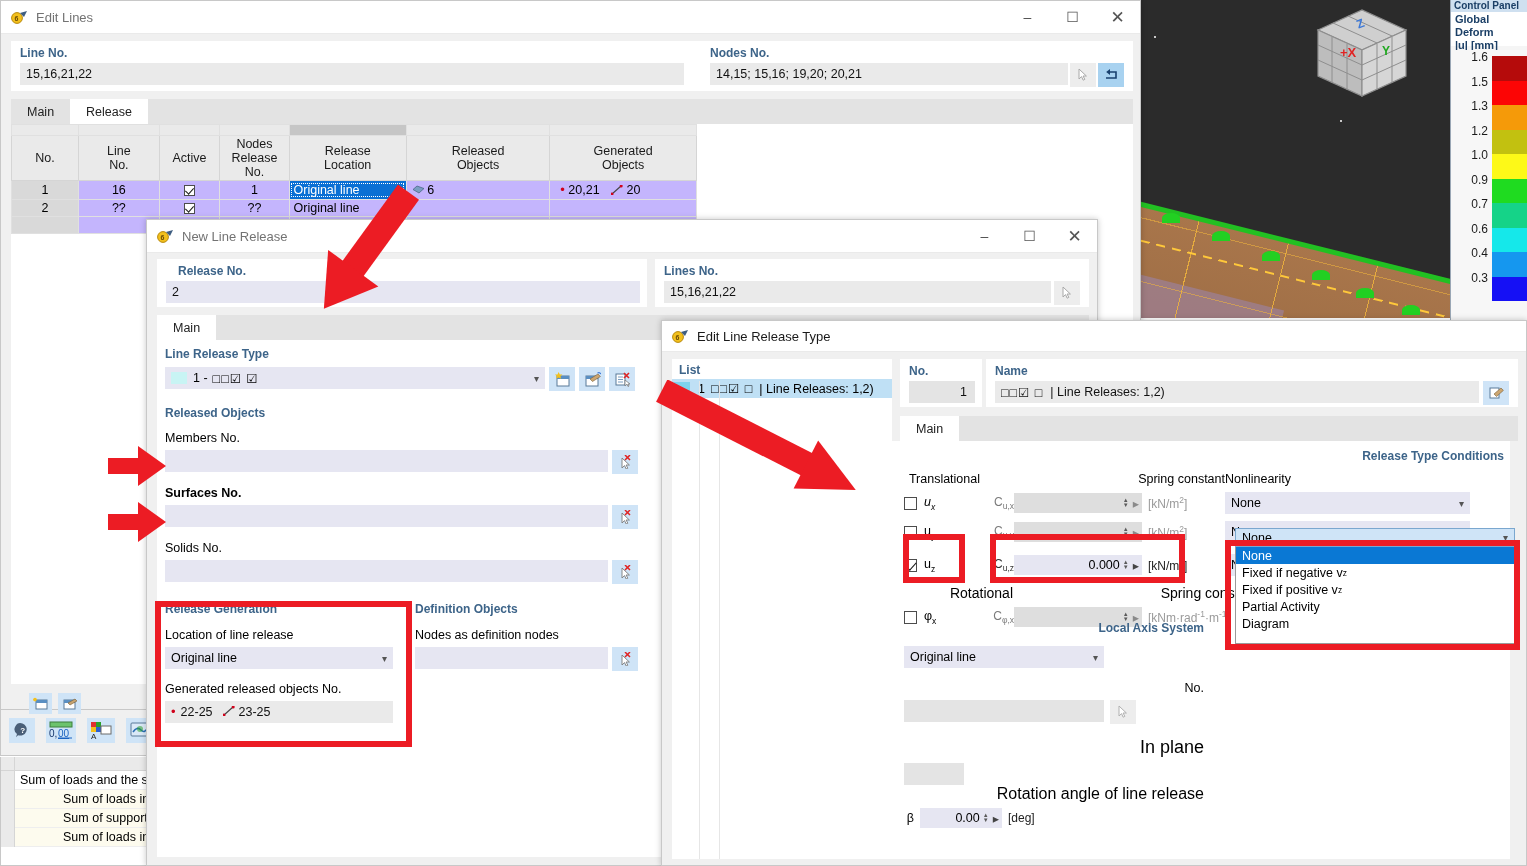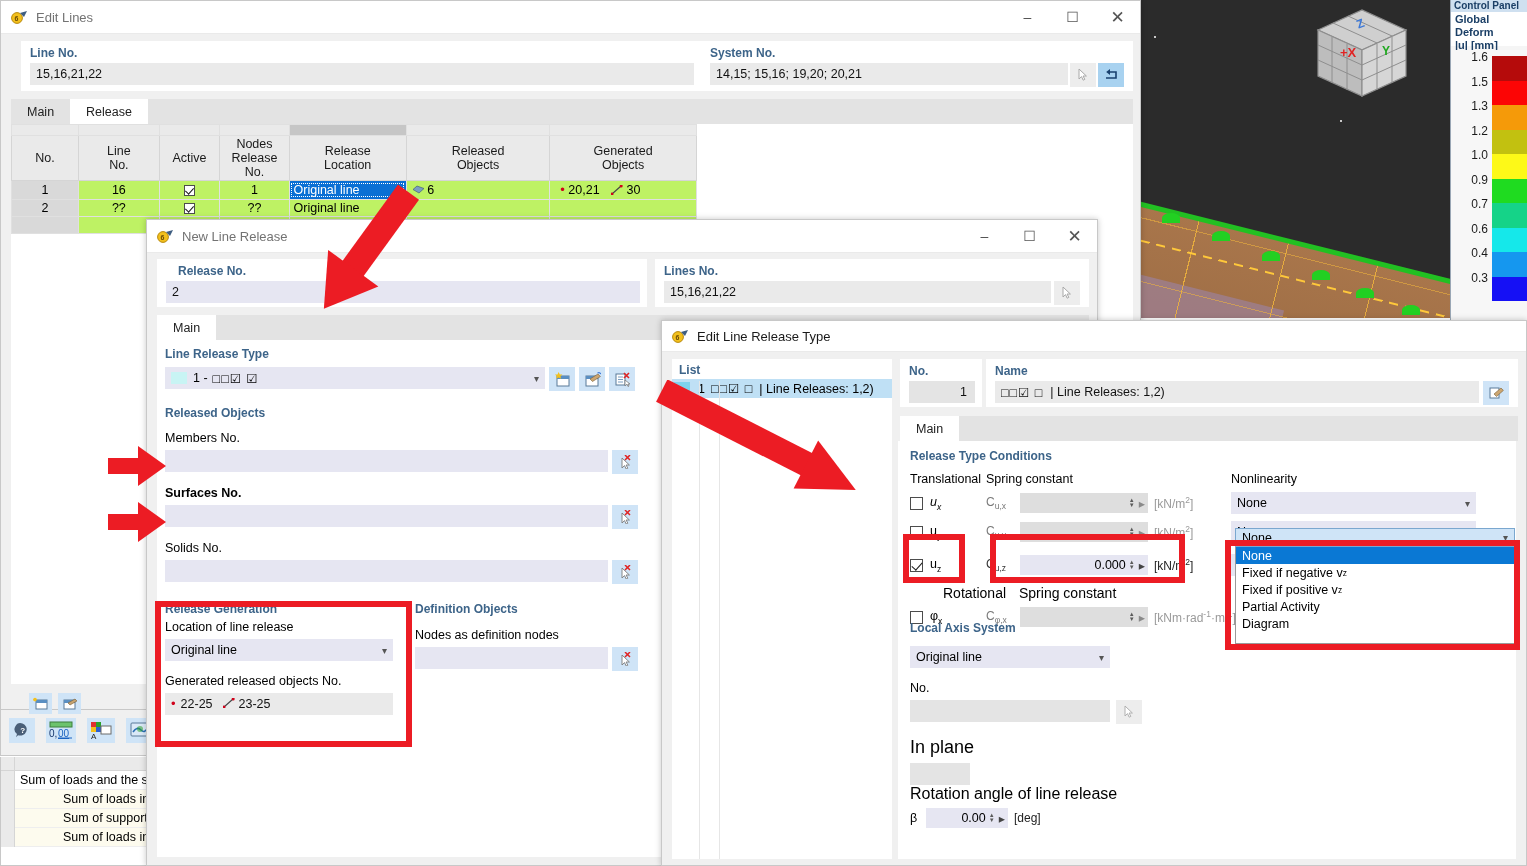--- a/index.html
+++ b/index.html
@@ -97,21 +97,21 @@
   
   .tabstrip { background:#e3e3e3; height:25px; display:flex; align-items:flex-end; }
   .tab { height:25px; padding:0 16px; display:flex; align-items:center; font-size:12.5px;
          background:#e3e3e3; color:#222; }
   .tab.active { background:#fff; }
 
   
   table.grid { border-collapse:collapse; width:100%; font-size:12.5px; }
   table.grid th { background:#eaeaea; border:1px solid #d5d5d5; font-weight:normal;
                   color:#1a1a1a; height:38px; line-height:14px; }
-  table.grid td { border:1px solid #e0e0e0; height:17px; text-align:center; background:#bef264; }
+  table.grid td { border:1px solid #e0e0e0; height:17px; text-align:center; background:#c4b5fd; }
   .rowhdr { background:#d9d9d9 !important; }
   .cellsel { background:#0a6fd4 !important; color:#fff; outline:1px dotted #fff; outline-offset:-3px; }
 
   
   .cb { width:13px; height:13px; border:1px solid #4c4c4c; background:#fff; display:inline-block;
         position:relative; vertical-align:middle; }
   .cb.chk::after { content:""; position:absolute; left:3px; top:0px; width:5px; height:9px;
         border:solid #1a1a1a; border-width:0 1.6px 1.6px 0; transform:rotate(42deg); }
   .cb.sm { width:11px; height:11px; }
   .cb.sm.chk::after { left:2px; top:0px; width:4px; height:7px; border-width:0 1.4px 1.4px 0; }
@@ -233,27 +233,27 @@
         </svg>
       </span>
       <span class="tt">Edit Lines</span>
       <span class="wbtns">
         <span class="wbtn">–</span>
         <span class="wbtn">☐</span>
         <span class="wbtn cl">✕</span>
       </span>
     </div>
 
-    <div class="card" style="position:absolute; left:20px; top:40px; width:822px; height:50px;">
+    <div class="card" style="position:absolute; left:10px; top:40px; width:822px; height:50px;">
       <div class="grp-label" style="padding:4px 0 3px 8px;">Line No.</div>
       <div class="inp" style="margin:0 8px; width:664px;">15,16,21,22</div>
     </div>
 
     <div class="card" style="position:absolute; left:700px; top:40px; width:432px; height:50px;">
-      <div class="grp-label" style="padding:4px 0 3px 8px;">System No.</div>
+      <div class="grp-label" style="padding:4px 0 3px 8px;">Nodes No.</div>
       <div style="display:flex; margin:0 8px; gap:2px;">
         <div class="inp" style="width:360px;">14,15; 15,16; 19,20; 20,21</div>
         <div class="btnsq dis">
           <svg width="14" height="14" viewBox="0 0 14 14">
               <path d="M3 1 L3 11 L5.5 8.6 L7.2 12.2 L8.8 11.4 L7.1 8 L10.4 8 Z" fill="#fff" stroke="#a8a8a8" stroke-width="1"></path>
             </svg>
         </div>
         <div class="btnsq blue">
           <svg width="16" height="14" viewBox="0 0 16 14">
               <path d="M3 10 L13 10 L13 4 L6 4" fill="none" stroke="#18406e" stroke-width="1.6"></path>
@@ -322,21 +322,21 @@
             <td style="text-align:left;padding-left:10px;">
               <span style="color:#d0021b;font-size:13px;">•</span>
               <span>20,21</span>
               <span style="display:inline-block;margin-left:8px;vertical-align:middle;">
                 <svg width="12" height="10" viewBox="0 0 12 10">
                       <line x1="1" y1="9" x2="10" y2="1" stroke="#444" stroke-width="1.2"></line>
                       <circle cx="10.2" cy="1" r="1.5" fill="#d0021b"></circle>
                       <circle cx="1" cy="9" r="1.5" fill="#d0021b"></circle>
                     </svg>
               </span>
-              <span>30</span>
+              <span>20</span>
             </td>
           </tr>
           <tr style="height:17px;">
             <td class="rowhdr">2</td>
             <td>??</td>
             <td><span class="cb sm chk"></span></td>
             <td>??</td>
             <td style="text-align:left;padding-left:4px;">Original line</td>
             <td></td>
             <td></td>
@@ -550,21 +550,21 @@
             </div>
           </div>
         </div>
       </div>
 
       <div style="position:absolute; left:8px; top:474px; width:250px; height:0px;"></div>
       <div style="position:absolute; left:8px; top:478px; width:248px; height:1px;"></div>
 
       <div style="position:absolute; left:8px; top:262px; width:243px; height:190px; background:#fff;">
         <div class="grp-label">Release Generation</div>
-        <div style="font-size:12.5px;margin-top:4px;">Location of line release</div>
+        <div style="font-size:12.5px;margin-top:12px;">Location of line release</div>
         <div class="combo" style="width:228px;margin-top:5px;">
           <span>Original line</span>
           <span class="caret">▾</span>
         </div>
         <div style="font-size:12.5px;margin-top:13px;">Generated released objects No.</div>
         <div class="inp" style="width:228px;margin-top:5px;">
           <span style="color:#d0021b;font-size:13px;line-height:0;">•</span>
           <span style="margin-left:5px;">22-25</span>
           <span style="display:inline-block;margin-left:10px;vertical-align:middle;">
             <svg width="12" height="10" viewBox="0 0 12 10">
@@ -639,21 +639,21 @@
               <path d="M5 8 L12 2 L14.4 4.4 L7.5 10.5 Z" fill="#cda670" stroke="#7a6038" stroke-width=".6"></path>
             </svg>
         </div>
       </div>
     </div>
 
     <div class="tabstrip" style="position:absolute; left:238px; top:95px; width:618px;">
       <div class="tab active">Main</div>
     </div>
 
-    <div style="position:absolute; left:236px; top:120px; width:618px; height:418px; background:#fff;">
+    <div style="position:absolute; left:230px; top:120px; width:618px; height:418px; background:#fff;text-align:right;">
 
       <div style="position:absolute; left:12px; top:8px; width:600px; height:160px;">
         <div class="grp-label">Release Type Conditions</div>
 
         <div style="display:flex;margin-top:9px;font-size:12.5px;">
           <div style="width:76px;">Translational</div>
           <div style="width:245px;">Spring constant</div>
           <div>Nonlinearity</div>
         </div>
 

